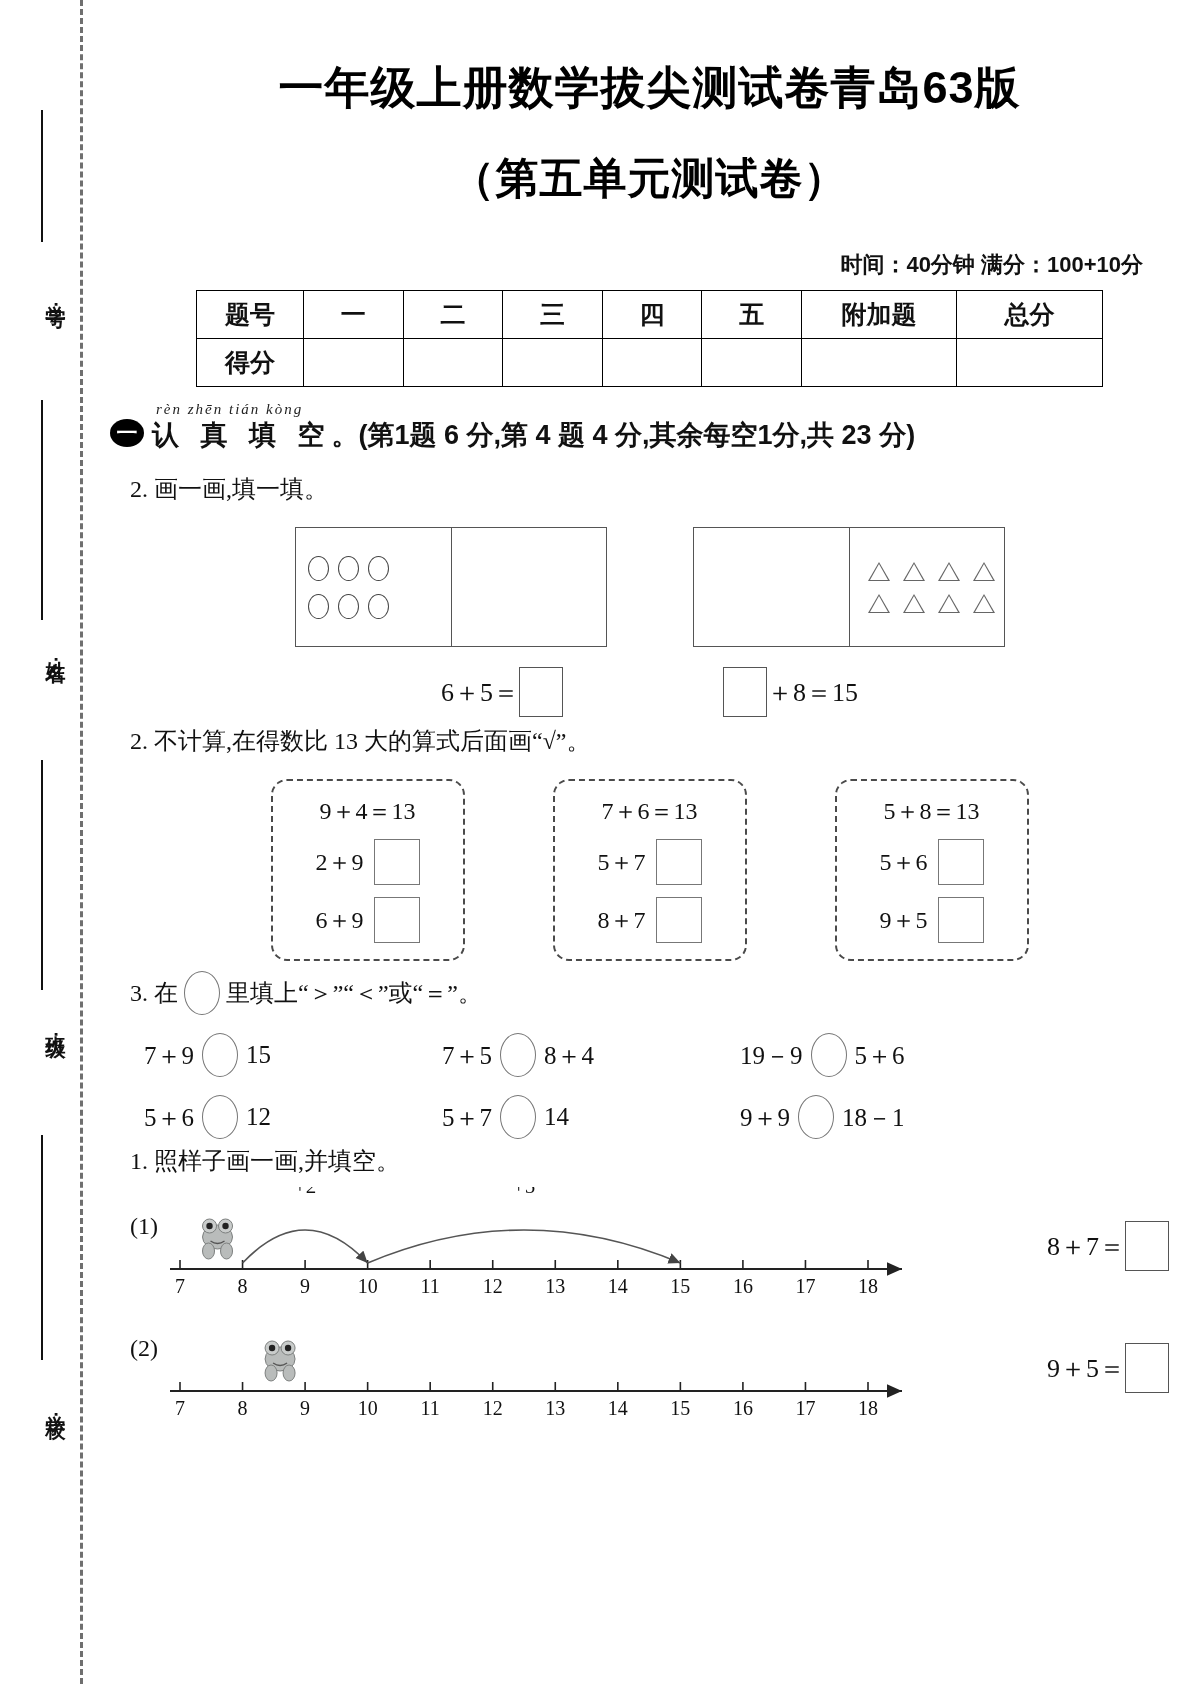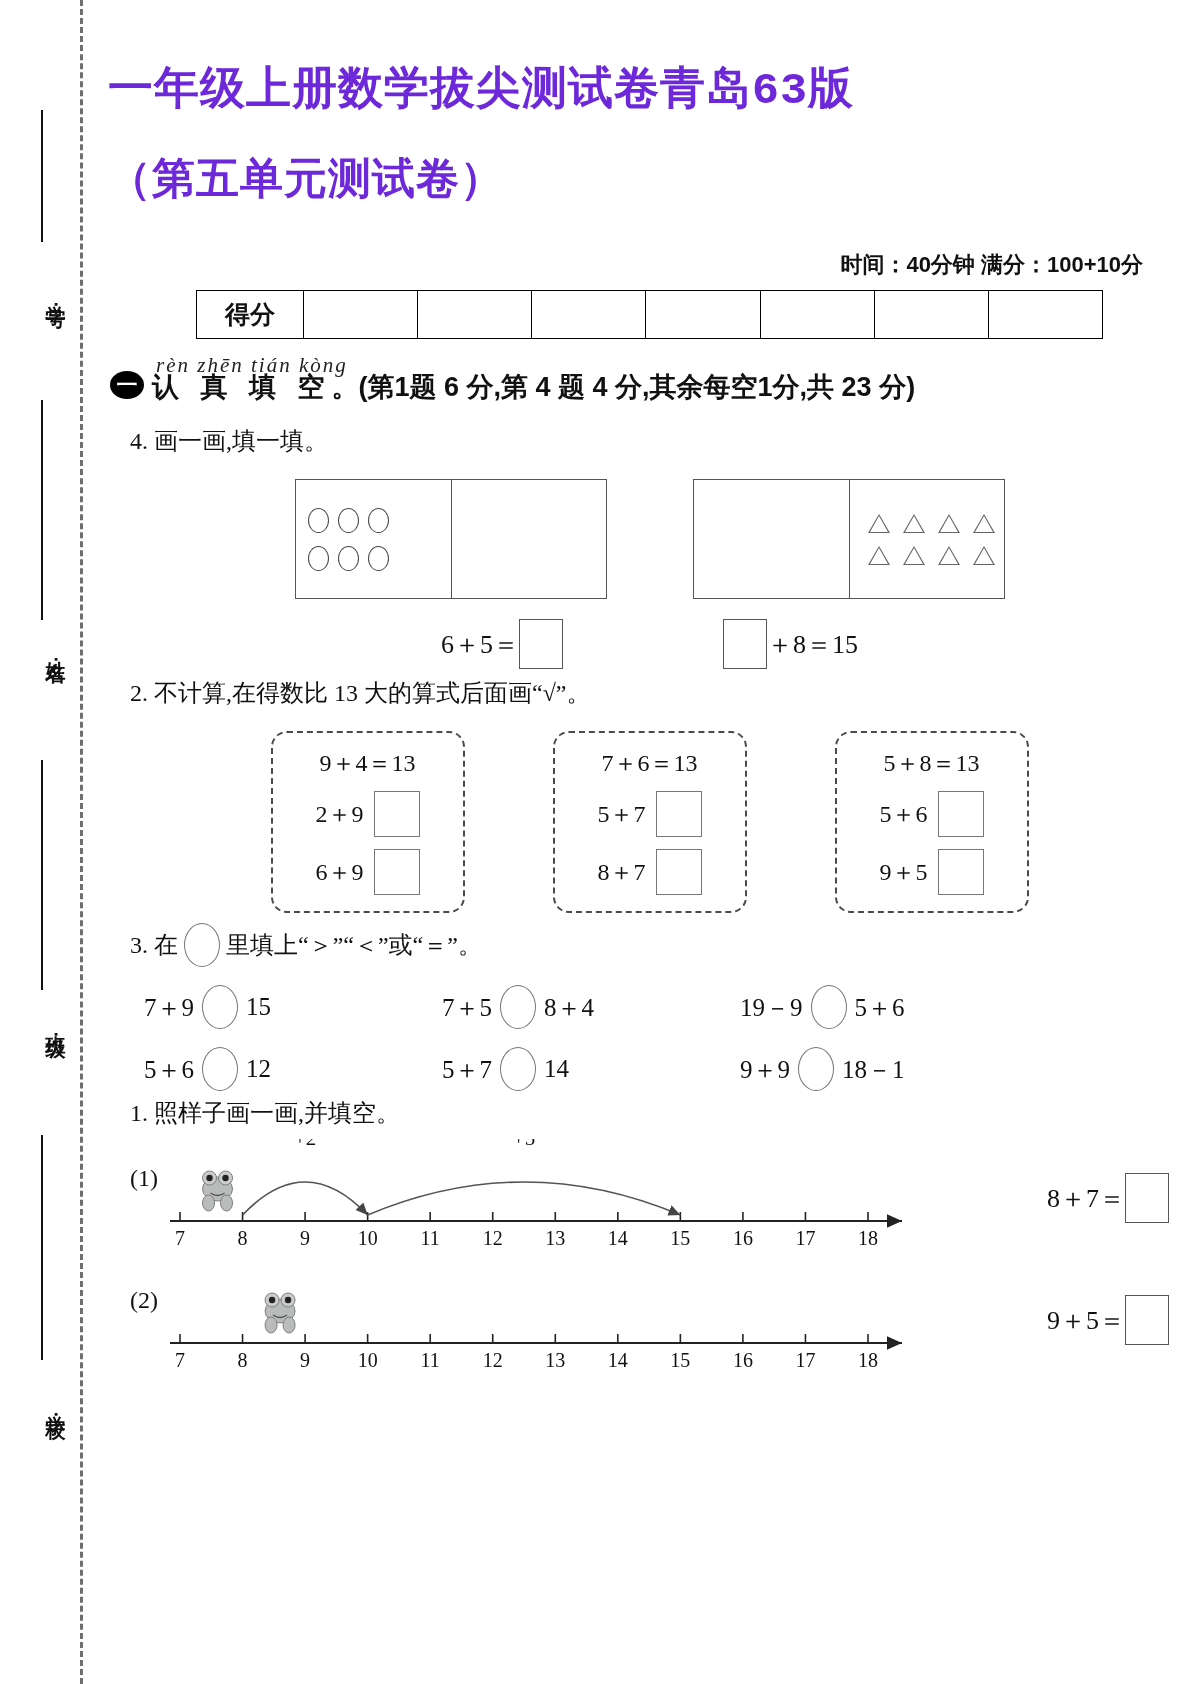--- a/index.html
+++ b/index.html
@@ -50,23 +50,24 @@
   }
 
   
   #page {
     position: absolute;
     left: 108px; top: 0;
     width: 1083px; height: 1684px;
   }
 
   .title {
-    font-family: Liberation Mono, monospace;
+    text-align: center;
+    font-family: Liberation Sans, sans-serif;
     font-weight: bold;
-    color: #6d28d9;
+    color: #000000;
   }
   #title-main {
     margin-top: 58px;
     font-size: 45px;
     letter-spacing: 1px;
   }
   #title-sub {
     margin-top: 32px;
     font-size: 43px;
     letter-spacing: 1px;
@@ -105,21 +106,21 @@
   .section-head {
     margin: 16px 0 0 2px;
     position: relative;
     height: 56px;
   }
   .pinyin {
     position: absolute;
     left: 46px; top: -2px;
     font-family: "Liberation Serif", "DejaVu Serif", serif;
     font-style: italic;
-    font-size: 21px;
+    font-size: 15px;
     letter-spacing: 2px;
     color: #222;
   }
   .sec-num {
     position: absolute;
     left: 0; top: 16px;
     width: 34px; height: 28px;
     background: #000;
     border-radius: 50%;
     color: #fff;
@@ -335,20 +336,30 @@
 
 <div id="page">
 
   <div class="title" id="title-main">一年级上册数学拔尖测试卷青岛63版</div>
   <div class="title" id="title-sub">（第五单元测试卷）</div>
 
   <div id="exam-meta">时间：40分钟 满分：100+10分</div>
 
   <table id="score-table">
     <tbody>
+        <tr>
+      <td class="label">题号</td>
+      <td>一</td>
+      <td>二</td>
+      <td>三</td>
+      <td>四</td>
+      <td>五</td>
+      <td class="c-extra">附加题</td>
+      <td class="c-total">总分</td>
+    </tr>
     <tr>
       <td class="label">得分</td>
       <td></td>
       <td></td>
       <td></td>
       <td></td>
       <td></td>
       <td></td>
       <td></td>
     </tr>
@@ -356,21 +367,21 @@
     </table>
 
   <div class="section-head">
     <div class="pinyin">rèn zhēn tián kòng</div>
     <div class="sec-num">一</div>
     <div class="sec-title">
       <span class="spaced">认 真 填 空</span><span>。(第1题 6 分,第 4 题 4 分,其余每空1分,共 23 分)</span>
     </div>
   </div>
 
-  <div class="q-text" id="q1-text">4. 画一画,填一填。</div>
+  <div class="q-text" id="q1-text">2. 画一画,填一填。</div>
 
   <div id="q1-figs">
     <div class="split-box">
       <div class="half left">
         <div class="shape-row">
           <div class="circ"></div>
           <div class="circ"></div>
           <div class="circ"></div>
         </div>
         <div class="shape-row">

